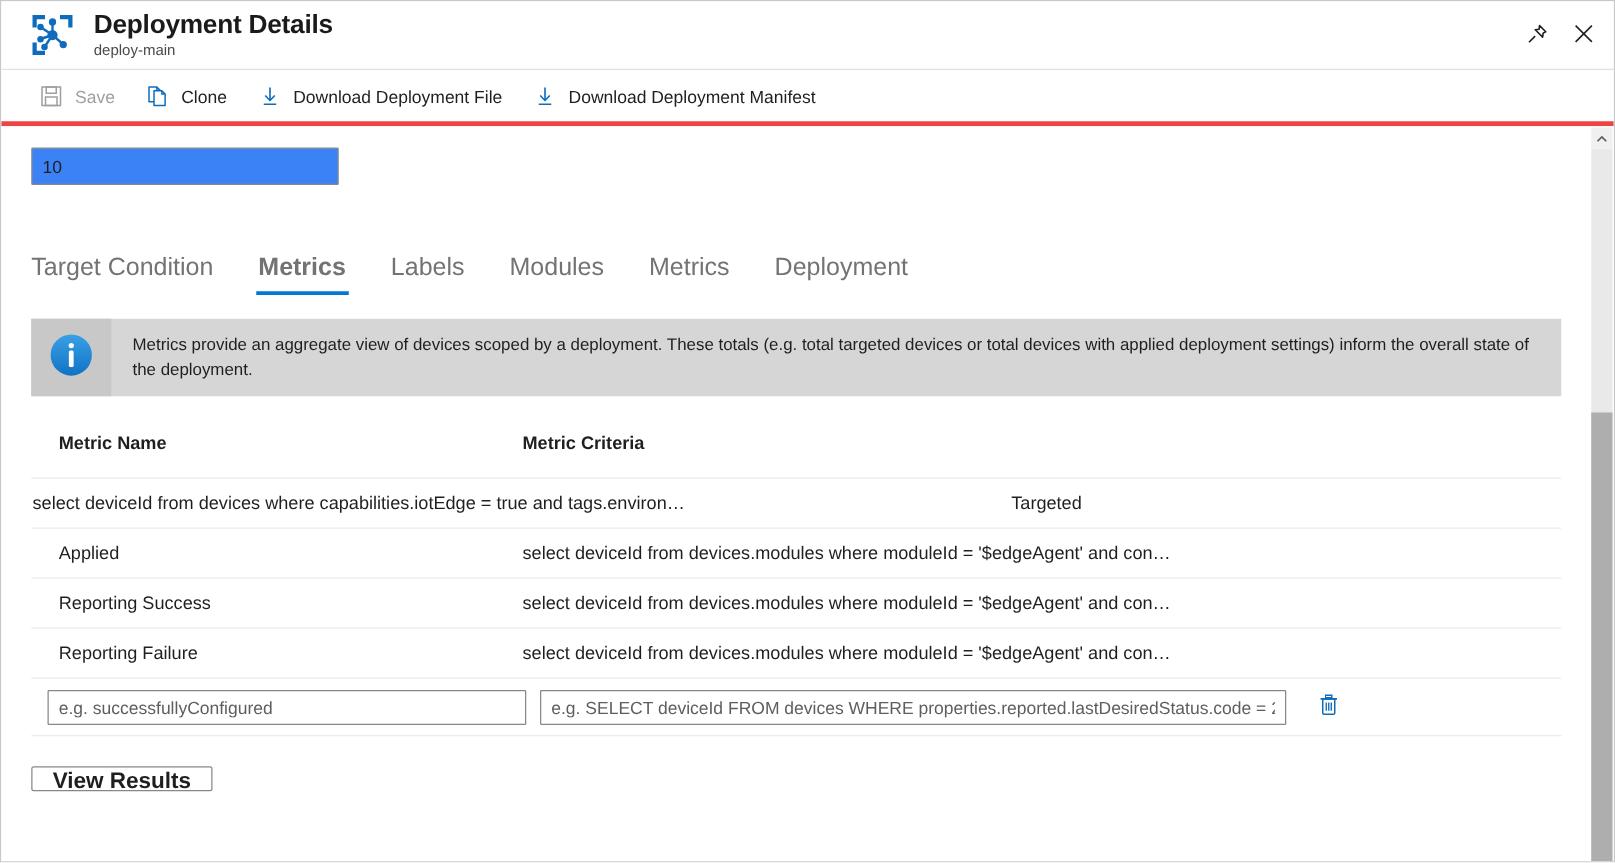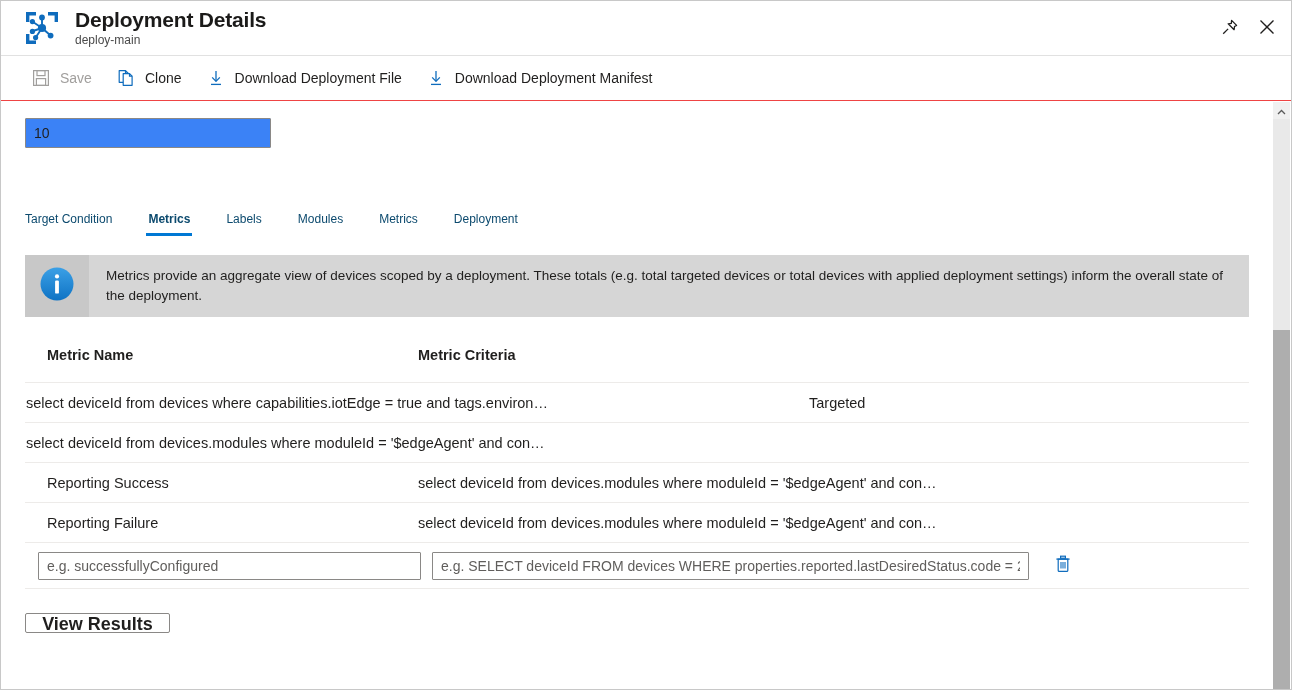--- a/index.html
+++ b/index.html
@@ -73,21 +73,21 @@
     justify-content: center;
     background: transparent;
     border: none;
     cursor: pointer;
     padding: 0;
   }
 
   
   .toolbar {
     height: 45px;
-    border-bottom: 1px solid #ef4444;
+    border-bottom: 4px solid #ef4444;
     display: flex;
     align-items: center;
     padding-left: 22px;
     gap: 0px;
     background: #ffffff;
   }
   .tb-item {
     display: flex;
     align-items: center;
     height: 32px;
@@ -142,22 +142,22 @@
   
   .tabs {
     display: flex;
     align-items: flex-end;
     margin-top: 48px;
     height: 40px;
     gap: 0;
   }
   .tab {
     position: relative;
-    font-size: 12px;
-    color: #0c4a6e;
+    font-size: 20px;
+    color: #737373;
     background: transparent;
     border: none;
     cursor: pointer;
     padding: 0 12px 10px 12px;
     margin-right: 12px;
     font-family: "Liberation Sans", sans-serif;
     white-space: nowrap;
   }
   .tab:first-child { padding-left: 10px; margin-left: -10px; }
   .tab.active { font-weight: 700; }
@@ -458,20 +458,21 @@
           <div class="col-action"></div>
         </div>
 
         <div class="trow">
           <div class="td col-criteria">select deviceId from devices where capabilities.iotEdge = true and tags.environ…</div>
           <div class="td col-name">Targeted</div>
           <div class="col-action"></div>
         </div>
 
         <div class="trow">
+          <div class="td col-name">Applied</div>
           <div class="td col-criteria">select deviceId from devices.modules where moduleId = '$edgeAgent' and con…</div>
           <div class="col-action"></div>
         </div>
 
         <div class="trow">
           <div class="td col-name">Reporting Success</div>
           <div class="td col-criteria">select deviceId from devices.modules where moduleId = '$edgeAgent' and con…</div>
           <div class="col-action"></div>
         </div>
 

